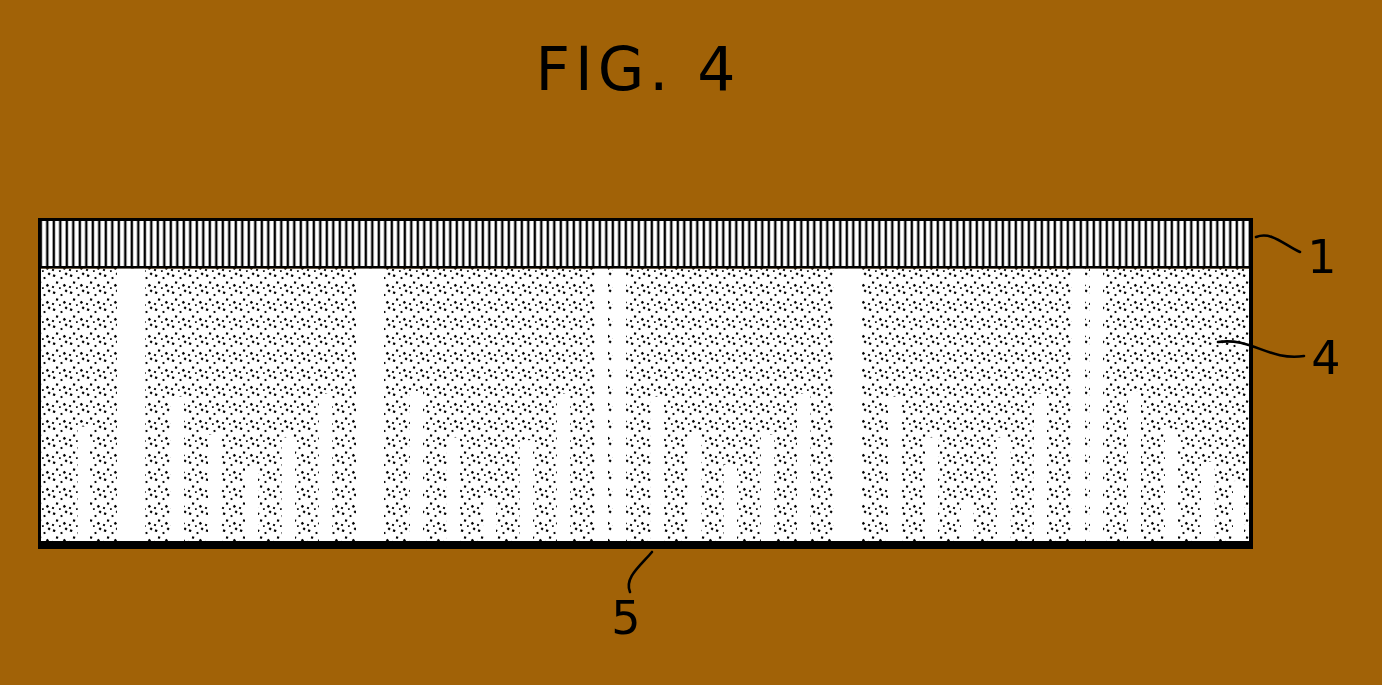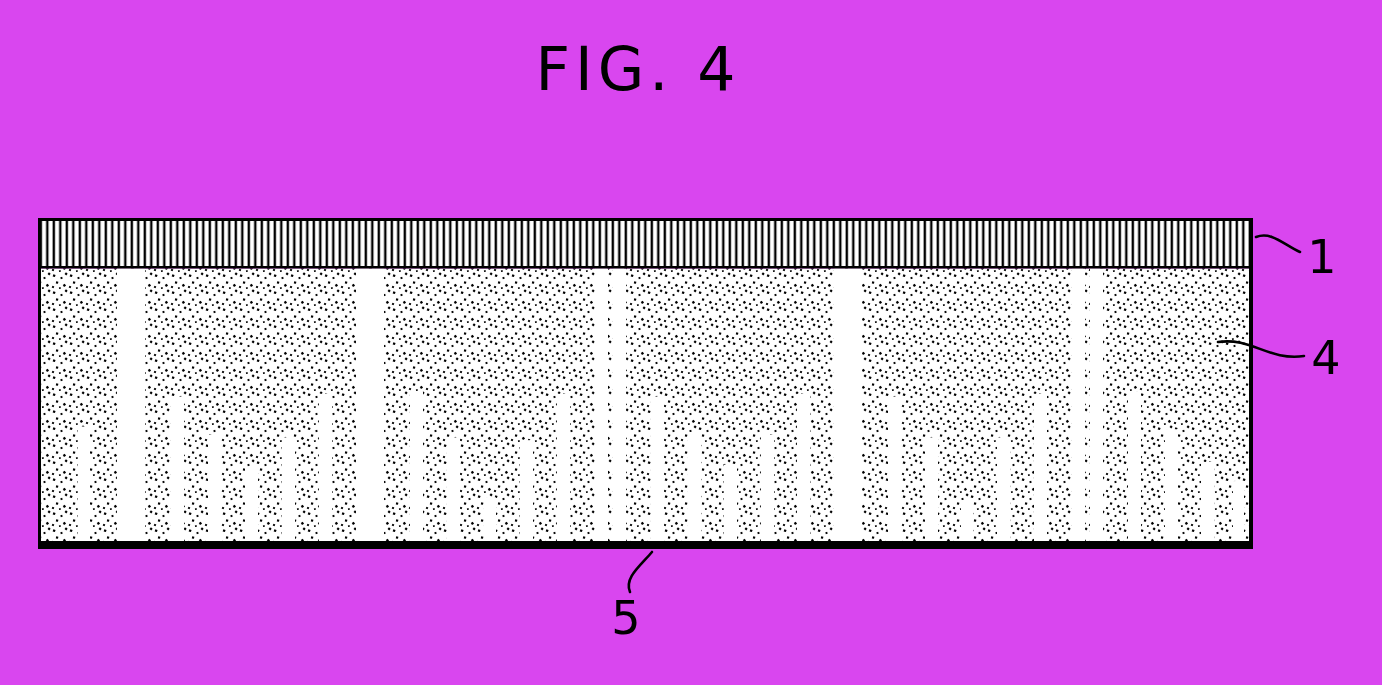--- a/index.html
+++ b/index.html
@@ -4,21 +4,21 @@
 <style>
   html, body {
     margin: 0;
     padding: 0;
     background: #ffffff;
   }
   #page {
     position: relative;
     width: 1382px;
     height: 685px;
-    background: #d946ef;
+    background: #a16207;
     overflow: hidden;
   }
   svg text {
     font-family: "DejaVu Sans", sans-serif;
     fill: #000000;
   }
   .fig-title {
     font-size: 60px;
     letter-spacing: 5px;
   }

